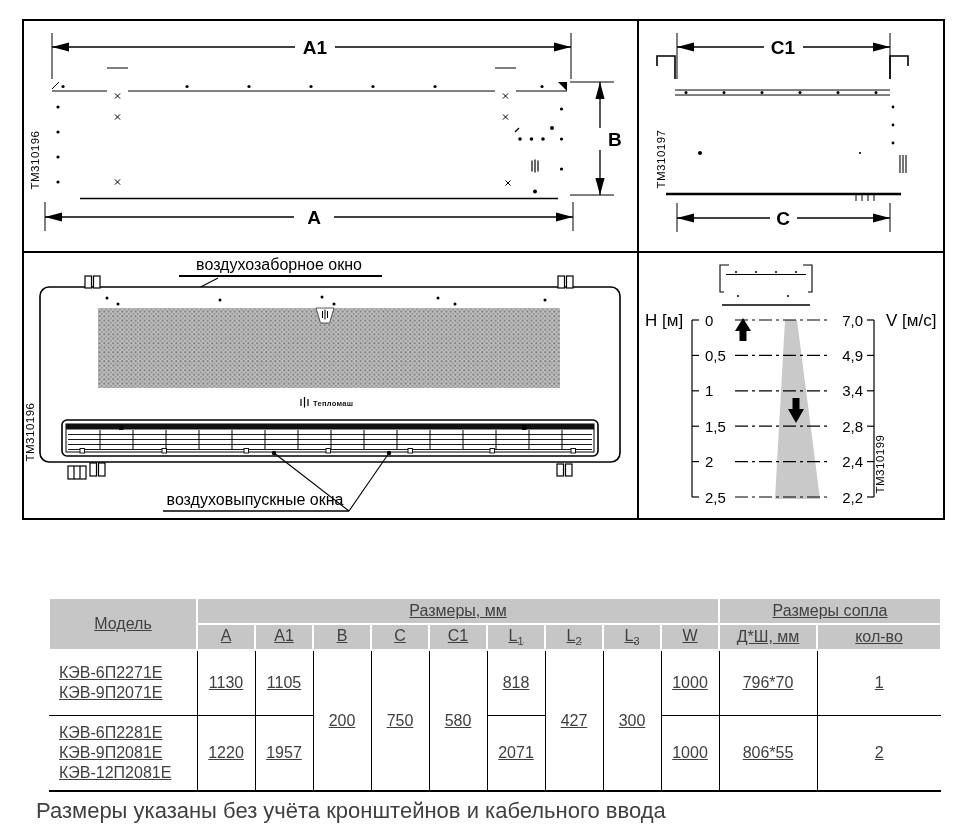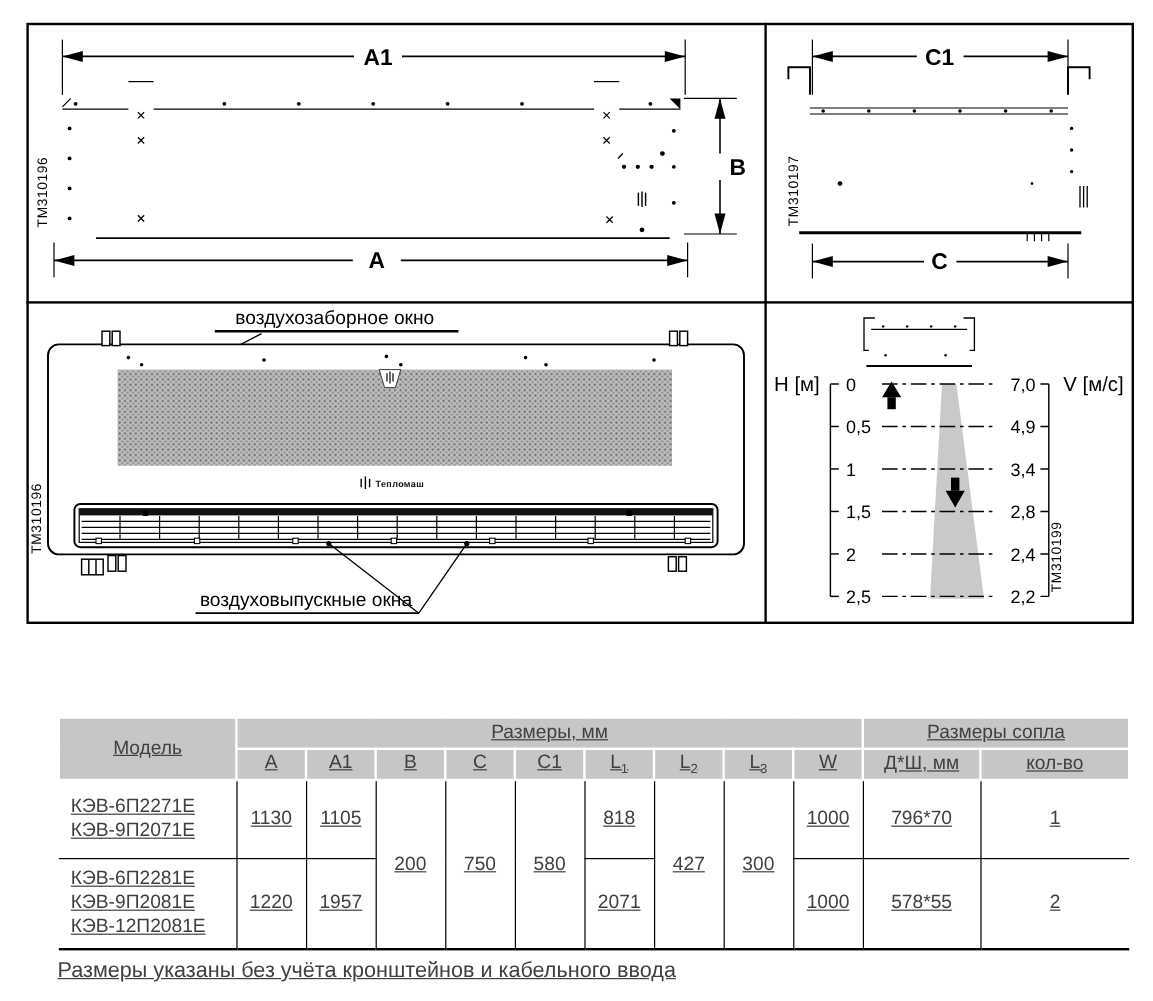--- a/index.html
+++ b/index.html
@@ -23,21 +23,21 @@
   .dims-table th{background:#c6c6c6;border:2.5px solid #fff;font-weight:normal;
                  height:24px;padding:0 3px;text-align:center;}
   .dims-table th sub, .dims-table th .sub{font-size:11px;}
   .dims-table td{border:1px solid #000;text-align:center;vertical-align:middle;padding:2px 4px;}
   .dims-table tbody tr td{border-top:none;}
   .dims-table td.model{text-align:left;padding-left:10px;line-height:20px;border-left:none;}
   .dims-table td.lastcol{border-right:none;}
   .dims-table tr.r1 td{height:60px;}
   .dims-table tr.r2 td{height:70px;border-bottom:2.5px solid #000;}
   .dims-table td.sp2{border-bottom:2.5px solid #000;}
-  .note{position:absolute;left:48px;top:798px;font-size:18px;text-decoration:underline;}
+  .note{position:absolute;left:36px;top:798px;font-size:22px;}
   .sub{vertical-align:sub;}
 </style>
 </head>
 <body>
 
 <div class="page">
 
   <svg style="left:22px;top:19px" width="616" height="233" viewBox="0 0 616 233">
     <g stroke-width="1">
       <line x1="30" y1="14" x2="30" y2="60"></line>
@@ -442,20 +442,20 @@
       <tr class="r2">
         <td class="model">
           <div>КЭВ-6П2281Е</div>
           <div>КЭВ-9П2081Е</div>
           <div>КЭВ-12П2081Е</div>
         </td>
         <td>1220</td>
         <td>1957</td>
         <td>2071</td>
         <td>1000</td>
-        <td>578*55</td>
+        <td>806*55</td>
         <td class="lastcol">2</td>
       </tr>
     </tbody>
   </table>
 
   <div class="note">Размеры указаны без учёта кронштейнов и кабельного ввода</div>
 </div>
 
 </body></html>

